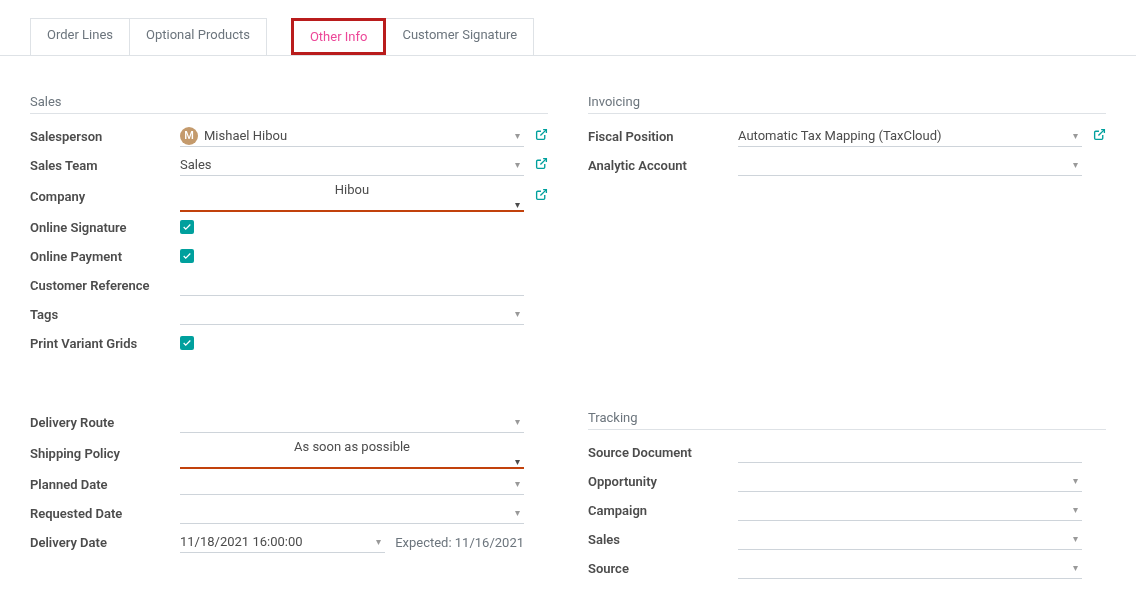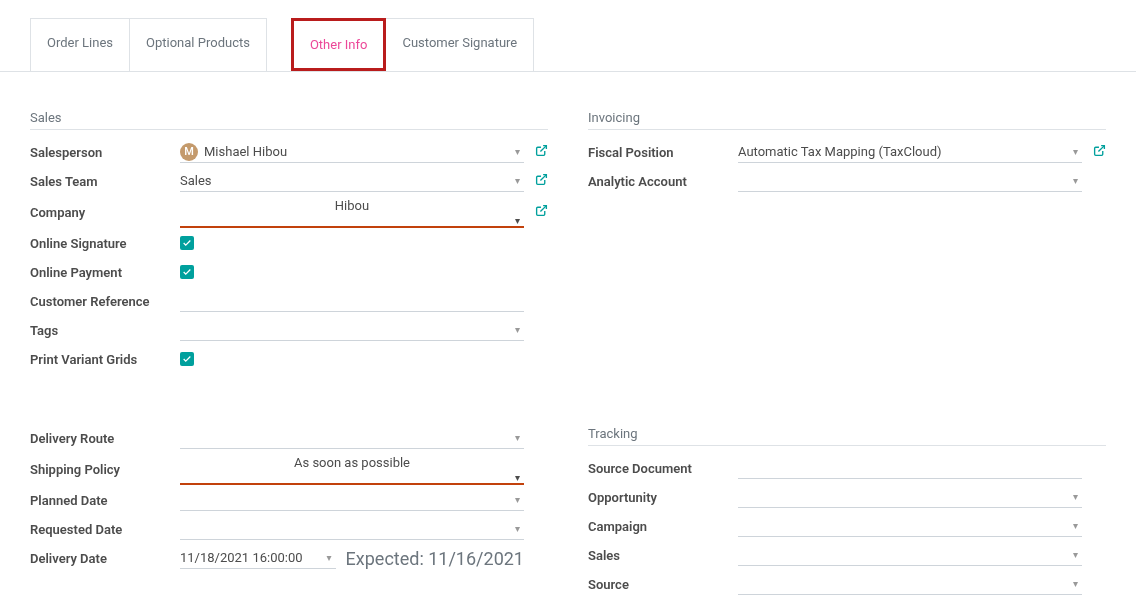--- a/index.html
+++ b/index.html
@@ -16,21 +16,21 @@
       height: 596px;
       overflow: hidden;
     }
     .tabs {
       display: flex;
       padding-left: 30px;
       border-bottom: 1px solid #dee2e6;
       padding-top: 18px;
     }
     .tab {
-      padding: 16px 16px;
+      padding: 8px 16px;
       border: 1px solid #dee2e6;
       border-bottom: none;
       margin-right: -1px;
       cursor: pointer;
       color: #6c757d;
       background: #fff;
       font-size: 13px;
     }
     .tab.active {
       border: 3px solid #b91c1c;
@@ -135,21 +135,21 @@
     }
     .checkbox svg {
       width: 10px;
       height: 10px;
       fill: none;
       stroke: #fff;
       stroke-width: 3;
     }
     .hint-text {
       color: #6c757d;
-      font-size: 18px;
+      font-size: 13px;
       margin-left: auto;
       padding-left: 10px;
     }
     .section-spacer {
       height: 50px;
     }
     .ext-icon-spacer {
       width: 24px;
       flex-shrink: 0;
       display: flex;

